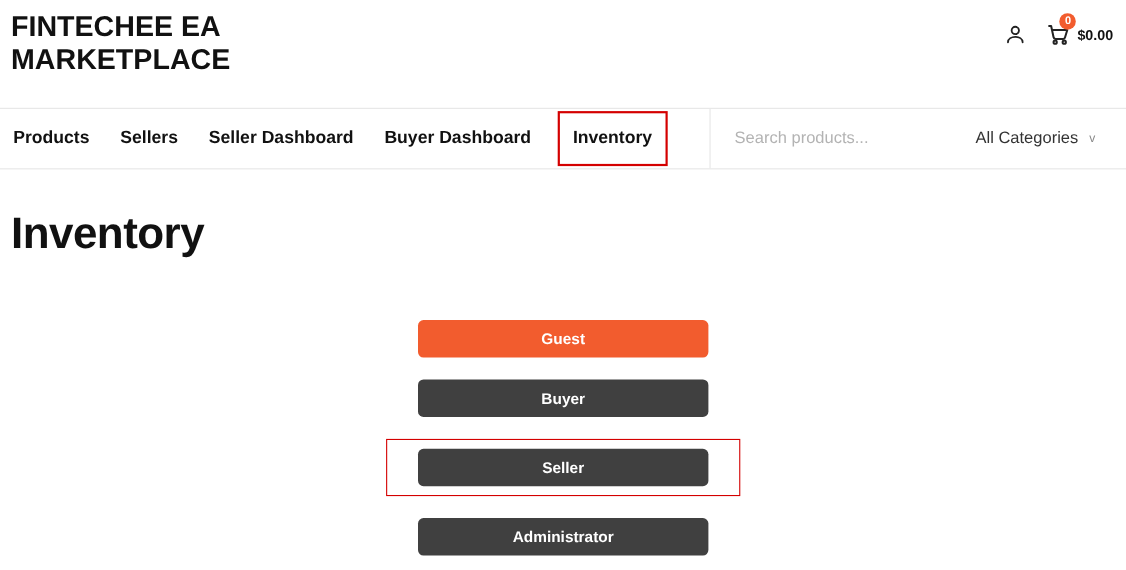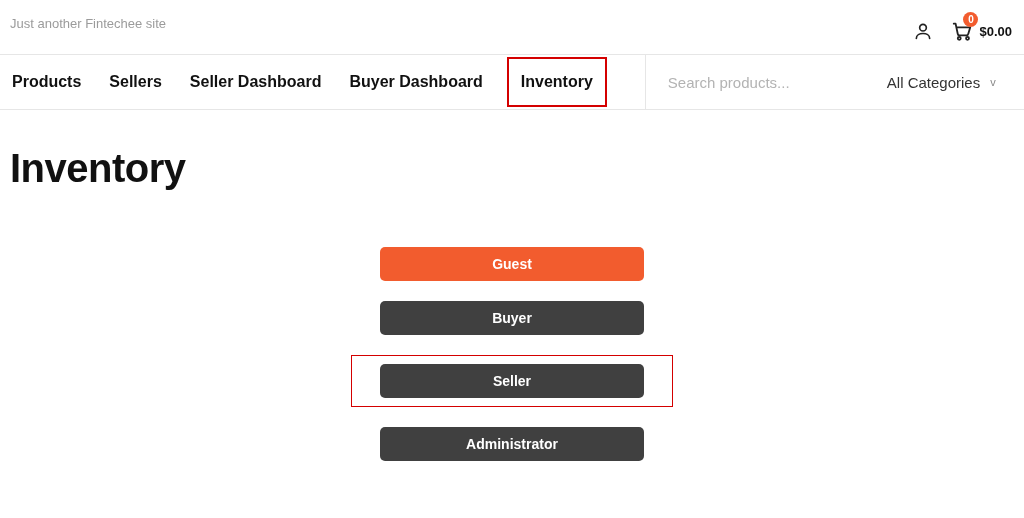--- a/index.html
+++ b/index.html
@@ -13,21 +13,21 @@
   .site-title { font-family: Arial, Helvetica, sans-serif; font-weight:700; font-size:26px; letter-spacing:0px; line-height:1.15; }
   .tagline { color:#9b9b9b; font-size:13px; margin-top:6px; }
   .header-right { display:flex; align-items:center; gap:18px; padding-top:10px; padding-right:2px; }
   .icon-btn { display:inline-flex; align-items:center; justify-content:center; cursor:pointer; }
   .user-icon svg, .cart-icon svg, .search-icon svg { display:block; }
   .cart { position:relative; display:flex; align-items:center; gap:6px; cursor:pointer; }
   .cart-badge { position:absolute; top:-8px; left:12px; background:#f25c2e; color:#fff; font-size:10px; font-weight:700; width:15px; height:15px; border-radius:50%; display:flex; align-items:center; justify-content:center; }
   .cart-total { font-size:13px; font-weight:700; }
 
   
-  .navbar { border-top:1px solid #e6e6e6; border-bottom:1px solid #e6e6e6; margin-top:12px; display:flex; align-items:center; padding:0 10px; height:56px; }
+  .navbar { border-top:1px solid #e6e6e6; border-bottom:1px solid #e6e6e6; margin-top:28px; display:flex; align-items:center; padding:0 10px; height:56px; }
   .nav { display:flex; align-items:center; gap:24px; font-size:16px; font-weight:700; }
   .nav-item { padding:16px 2px; cursor:pointer; white-space:nowrap; }
   .nav-item.active-frame { border:2px solid #d40000; padding:14px 12px; margin:0 -2px; }
   .nav-spacer { flex:0 0 auto; width:40px; }
   .search-wrap { flex:1 1 auto; display:flex; align-items:center; border-left:1px solid #e6e6e6; height:100%; padding-left:22px; gap:12px; }
   .search-input { flex:1 1 auto; border:none; outline:none; font-size:15px; color:#555; background:transparent; }
   .search-input::placeholder { color:#b3b3b3; }
   .cat-select { display:flex; align-items:center; gap:10px; font-size:15px; color:#333; cursor:pointer; padding:0 8px; white-space:nowrap; }
   .cat-caret { font-size:11px; color:#888; }
   .search-btn { padding:0 8px 0 14px; cursor:pointer; }
@@ -42,21 +42,21 @@
   .role-btn.dark { background:#404040; }
   .frame-red { border:1.8px solid #d40000; padding:8px 28px; }
 </style>
 </head>
 <body>
 
 <div class="wrap">
 
   <div class="header">
     <div class="brand">
-      <div class="tagline">Just another Fintechee site</div>
+      <div class="site-title">FINTECHEE EA MARKETPLACE</div>
     </div>
     <div class="header-right">
       <span class="icon-btn user-icon">
         <svg width="20" height="20" viewBox="0 0 24 24" fill="none" stroke="#222" stroke-width="2" stroke-linecap="round" stroke-linejoin="round">
             <circle cx="12" cy="8" r="4"></circle>
             <path d="M4 21c0-4 4-6 8-6s8 2 8 6"></path>
           </svg>
       </span>
       <span class="cart">
         <span class="cart-icon">

